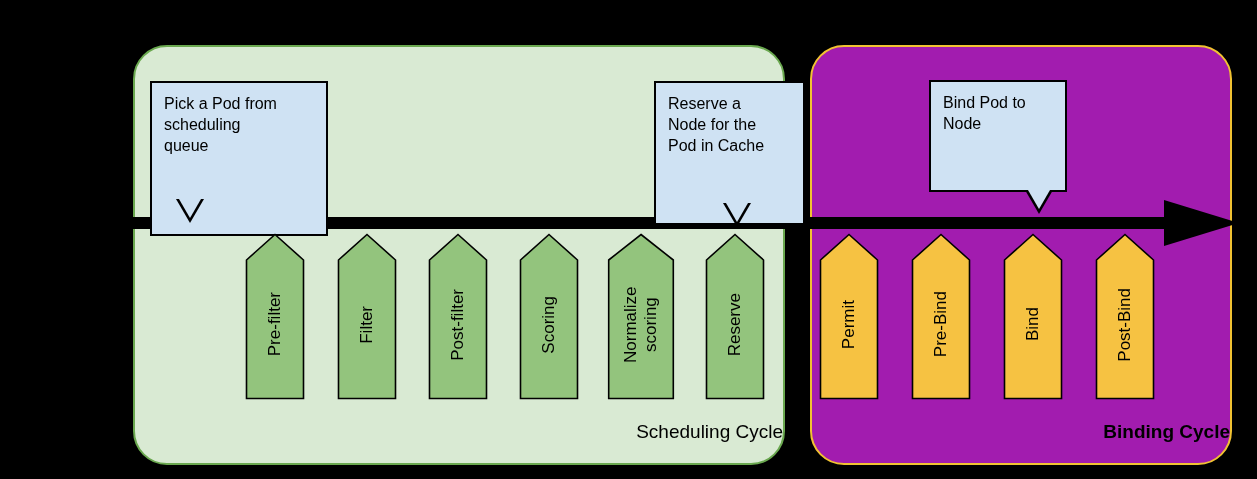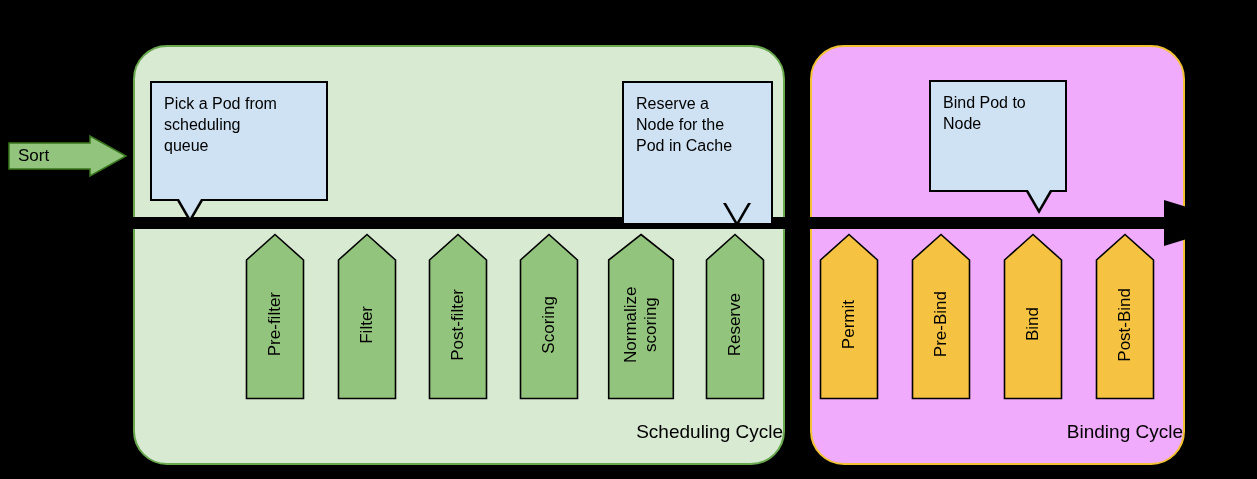--- a/index.html
+++ b/index.html
@@ -21,23 +21,24 @@
     top:45px; height:420px;
     border-radius:34px;
     box-sizing:border-box;
   }
   .cycle-box.scheduling {
     left:133px; width:652px;
     background:#d9ead3;
     border:2px solid #6aa84f;
   }
   .cycle-box.binding {
-    left:810px; width:375px;
-    background:#f0abfc;
+    left:810px; width:422px;
+    background:#a21caf;
     border:2px solid #f1c232;
+    font-weight:bold;
   }
   .cycle-label {
     position:absolute;
     bottom:20px; left:0; width:100%;
     text-align:right;
     font-size:19px;
   }
 
   
   .sort-arrow {
@@ -130,36 +131,30 @@
 
 <div class="canvas">
 
   <div class="cycle-box scheduling">
     <div class="cycle-label">Scheduling Cycle</div>
   </div>
   <div class="cycle-box binding">
     <div class="cycle-label">Binding Cycle</div>
   </div>
 
-  <div class="sort-arrow">
-    <svg width="120" height="42" viewBox="0 0 120 42" aria-hidden="true">
-      <polygon points="1,8 82,8 82,1 118,21 82,41 82,34 1,34" fill="#93c47d" stroke="#38761d" stroke-width="1.5"></polygon>
-    </svg>
-    <span class="sort-label">Sort</span>
-  </div>
 
   <div class="timeline-shaft"></div>
   <div class="timeline-head"></div>
 
-  <div class="callout" style="left:150px; top:81px; width:178px; height:120px;">Pick a Pod from
+  <div class="callout" style="left:150px; top:81px; width:178px; height:155px;">Pick a Pod from
 scheduling
 queue</div>
   <span class="callout" style="left:150px; top:81px; width:178px; height:120px; background:transparent; border-color:transparent; padding:0;"><span class="tail" style="left:24px;"></span></span>
 
-  <div class="callout" style="left:622px; top:81px; width:151px; height:144px;">Reserve a
+  <div class="callout" style="left:654px; top:81px; width:151px; height:144px;">Reserve a
 Node for the
 Pod in Cache</div>
   <span class="callout" style="left:629px; top:81px; width:151px; height:124px; background:transparent; border-color:transparent; padding:0;"><span class="tail" style="left:92px;"></span></span>
 
   <div class="callout" style="left:929px; top:80px; width:138px; height:112px;">Bind Pod to
 Node</div>
   <span class="callout" style="left:929px; top:80px; width:151px; height:112px; background:transparent; border-color:transparent; padding:0;"><span class="tail" style="left:94px;"></span></span>
 
   <div class="stage green" style="left:245px;">
     <svg viewBox="0 0 60 167" preserveAspectRatio="none" aria-hidden="true">

